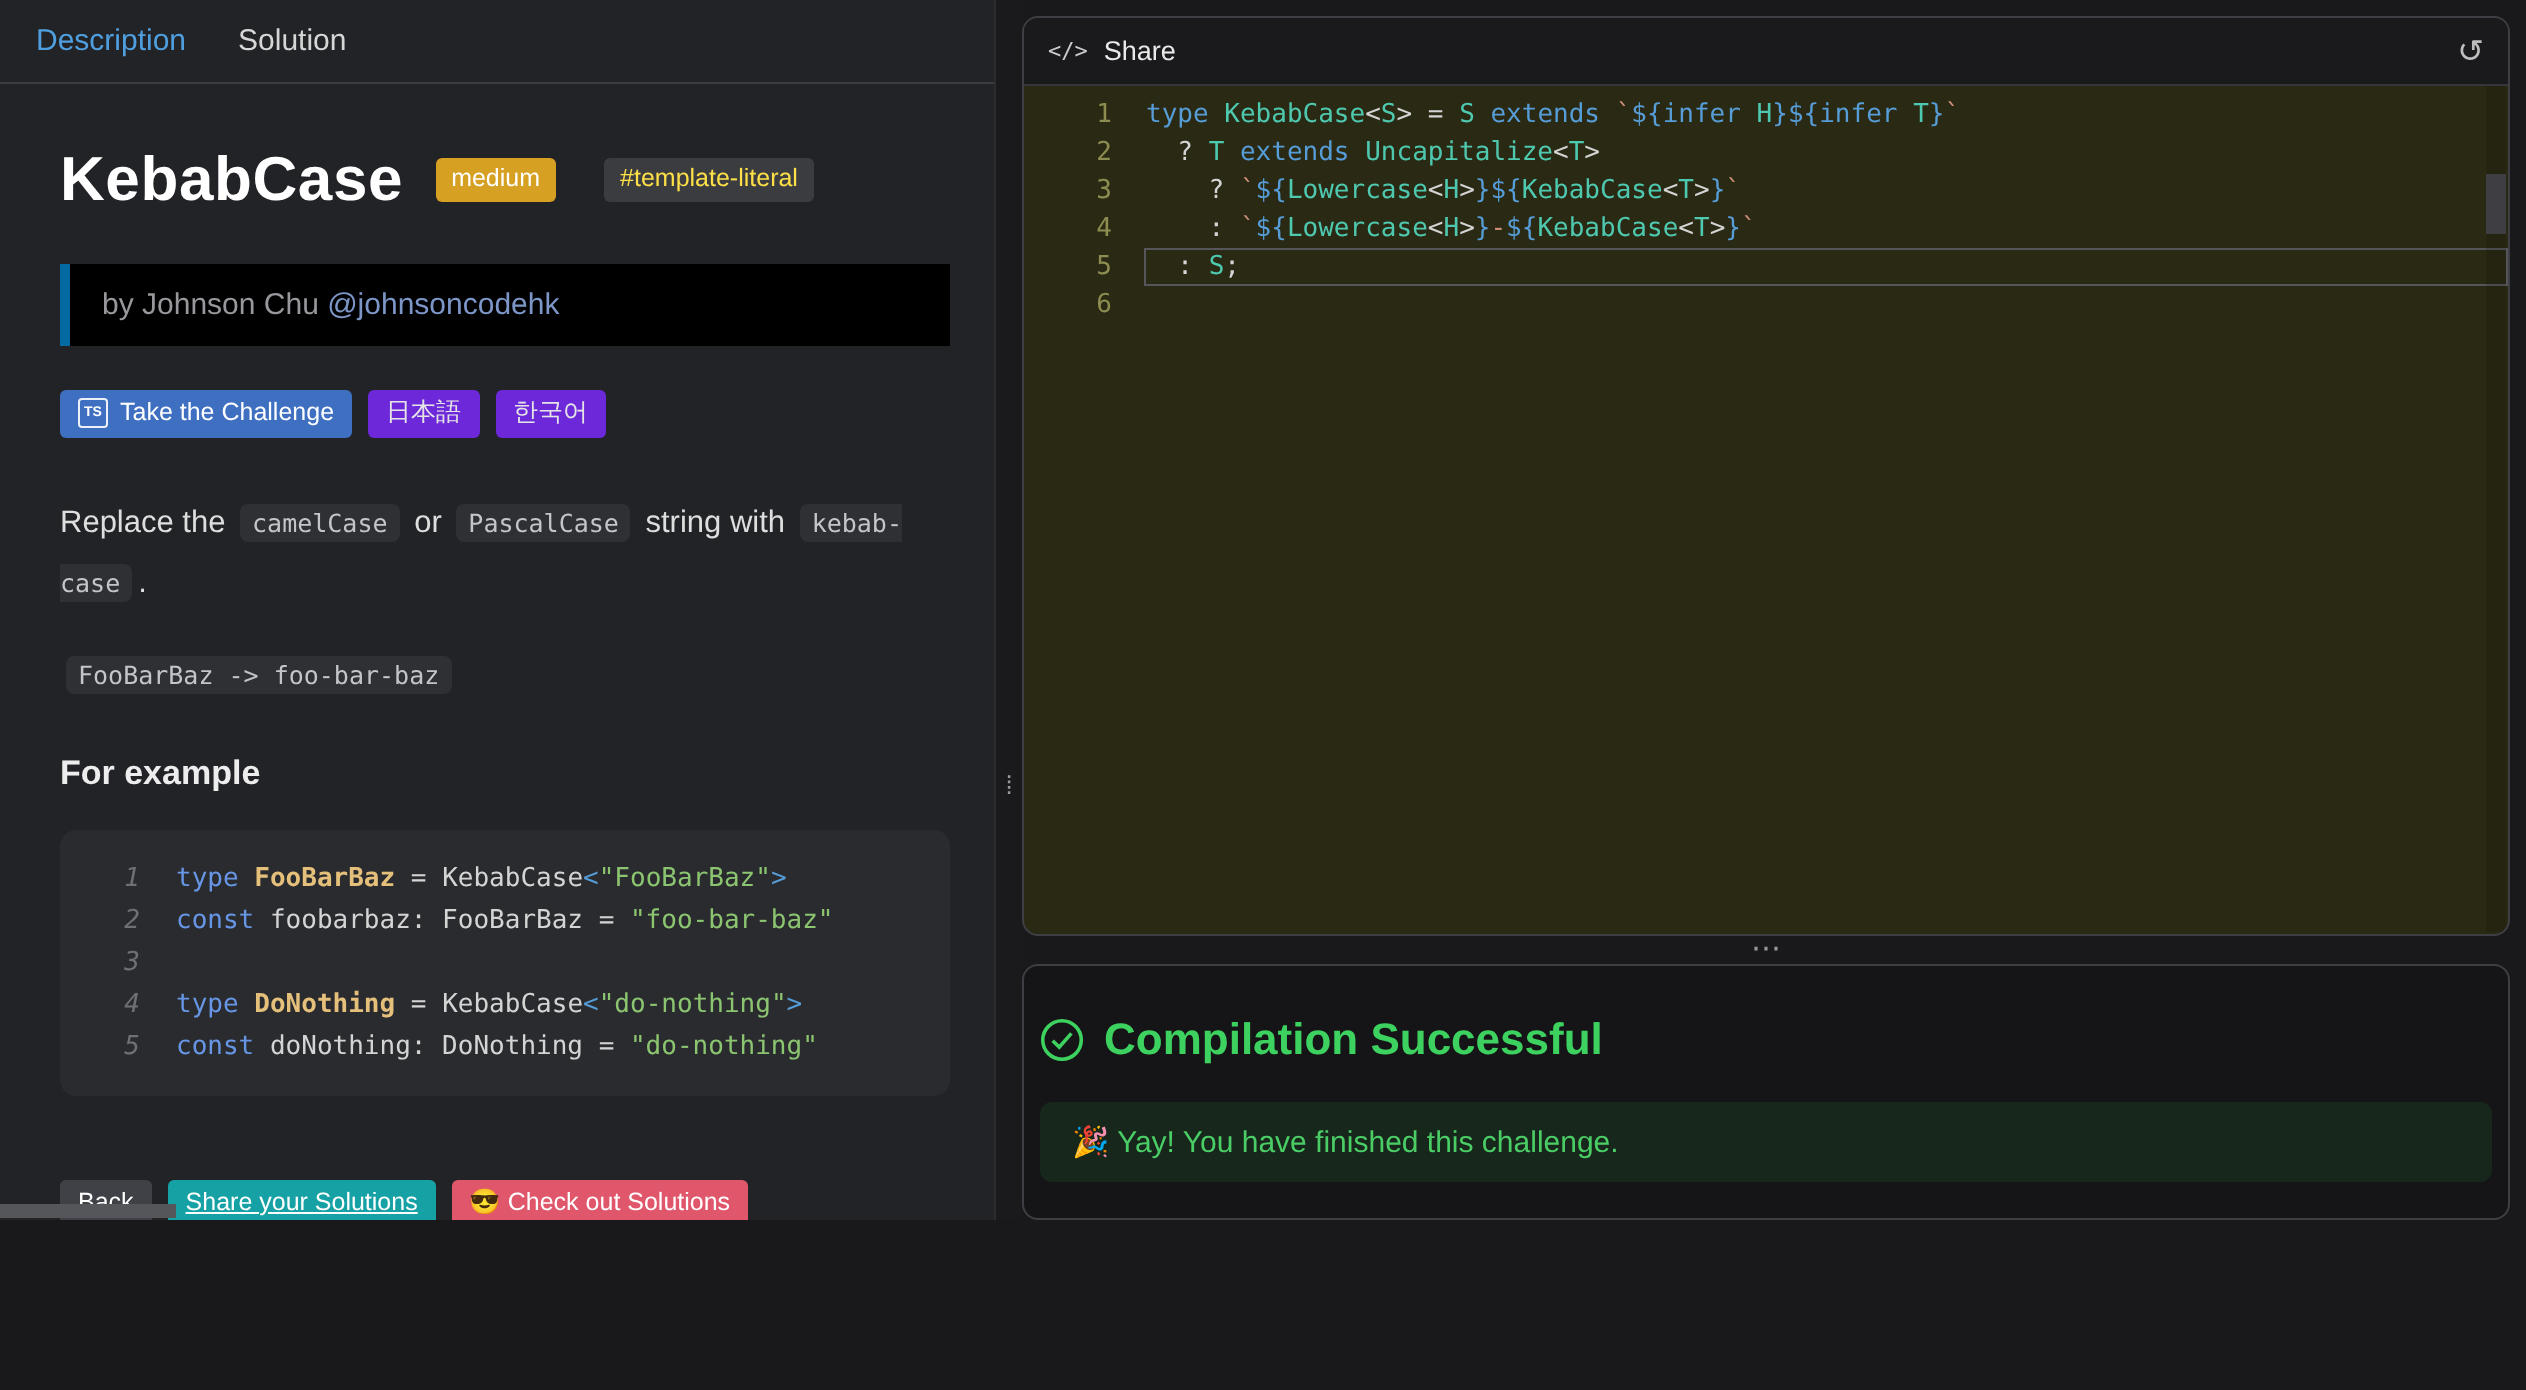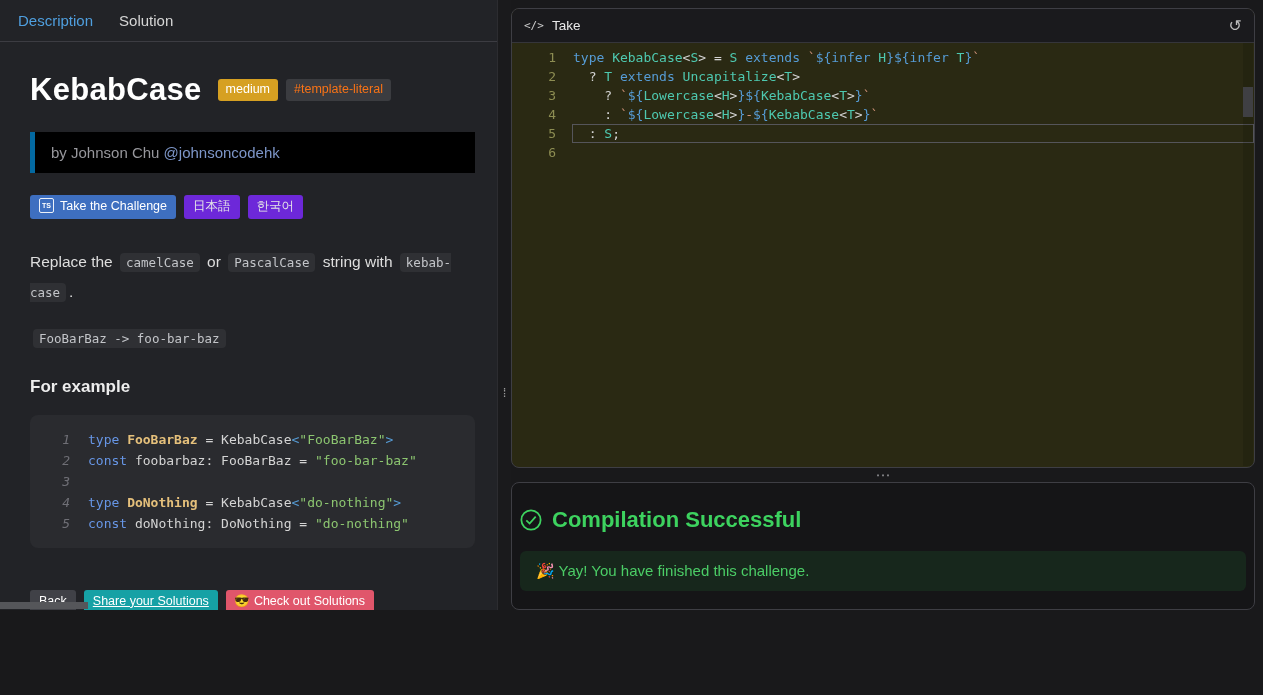--- a/index.html
+++ b/index.html
@@ -9,25 +9,25 @@
   
   .left-panel{width:497px;flex:none;background:#222327;position:relative;display:flex;flex-direction:column;border-right:1px solid #2c2c30;}
   .tabbar{height:41px;flex:none;display:flex;align-items:center;gap:26px;padding:0 18px;border-bottom:1px solid #3c3c42;}
   .tab{font-size:15px;color:#d6d6d6;cursor:pointer;}
   .tab.active{color:#4f9fdf;}
   .content{flex:1;padding:0 22px 10px 30px;overflow:hidden;}
   .title-row{margin-top:30px;display:flex;align-items:center;}
   .title-row h1{font-size:31px;margin:0;color:#ffffff;font-weight:bold;letter-spacing:.3px;}
   .badge{font-size:12.5px;padding:3px 8px;border-radius:3px;line-height:1.25;display:inline-block;}
   .badge.medium{background:#d6a022;color:#fff;margin-left:16px;}
-  .badge.tag{background:#3b3c40;color:#f97316;margin-left:8px;}
+  .badge.tag{background:#3b3c40;color:#fde047;margin-left:24px;}
   .author{margin:24px 0 0;background:#000000;border-left:5px solid #0369a1;padding:12px 16px;font-size:15px;font-weight:500;color:#97979c;}
   .author-link{color:#7d96c8;text-decoration:none;cursor:pointer;}
   .actions{margin-top:22px;display:flex;gap:8px;align-items:center;}
-  .btn{font-size:12.5px;padding:3px 9px;border-radius:3px;color:#fff;display:inline-flex;align-items:flex-start;gap:6px;cursor:pointer;line-height:1.4;}
+  .btn{font-size:12.5px;padding:3px 9px;border-radius:3px;color:#fff;display:inline-flex;align-items:center;gap:6px;cursor:pointer;line-height:1.4;}
   .btn.challenge{background:#3e6fc0;}
   .ts-icon{width:13px;height:13px;border:1px solid rgba(255,255,255,.9);border-radius:2px;font-size:7px;display:flex;align-items:center;justify-content:center;font-weight:bold;color:#fff;}
   .btn.lang{background:#6d28d9;color:#e4e4e6;}
   .intro{margin:28px 0 0;font-size:15.5px;line-height:1.95;color:#dedede;max-width:452px;}
   .inline-code{background:#2f3034;color:#c3c5c9;font-family:"DejaVu Sans Mono",monospace;font-size:12.5px;padding:2px 6px;border-radius:4px;margin:0 3px;}
   .transform{margin:22px 0 0;}
   .example-heading{margin:30px 0 0;font-size:17px;color:#ededed;font-weight:bold;}
   .code-block{margin-top:18px;background:#2a2b2f;border-radius:8px;padding:14px 16px 14px 0;}
   .code-line{display:flex;line-height:21px;font-family:"DejaVu Sans Mono",monospace;font-size:13px;}
   .line-body{white-space:pre;}
@@ -144,21 +144,21 @@
 
   <div class="v-splitter">
     <span class="handle">⁞</span>
   </div>
 
   <main class="right-col">
 
     <section class="panel code-panel">
       <header class="panel-header">
         <span class="code-icon">&lt;/&gt;</span>
-        <span class="panel-title">Take</span>
+        <span class="panel-title">Share</span>
         <span class="refresh">↺</span>
       </header>
       <div class="editor">
           <div class="code-line">
             <span class="line-num">1</span>
             <span class="line-body"><span class="tok-kw">type</span><span class="tok-pl"> </span><span class="tok-type">KebabCase</span><span class="tok-pl">&lt;</span><span class="tok-type">S</span><span class="tok-pl">&gt; = </span><span class="tok-type">S</span><span class="tok-pl"> </span><span class="tok-kw">extends</span><span class="tok-pl"> </span><span class="tok-str">`</span><span class="tok-interp">${</span><span class="tok-kw">infer</span><span class="tok-pl"> </span><span class="tok-type">H</span><span class="tok-interp">}</span><span class="tok-interp">${</span><span class="tok-kw">infer</span><span class="tok-pl"> </span><span class="tok-type">T</span><span class="tok-interp">}</span><span class="tok-str">`</span></span>
           </div>
           <div class="code-line">
             <span class="line-num">2</span>
             <span class="line-body"><span class="tok-pl">  ? </span><span class="tok-type">T</span><span class="tok-pl"> </span><span class="tok-kw">extends</span><span class="tok-pl"> </span><span class="tok-type">Uncapitalize</span><span class="tok-pl">&lt;</span><span class="tok-type">T</span><span class="tok-pl">&gt;</span></span>

